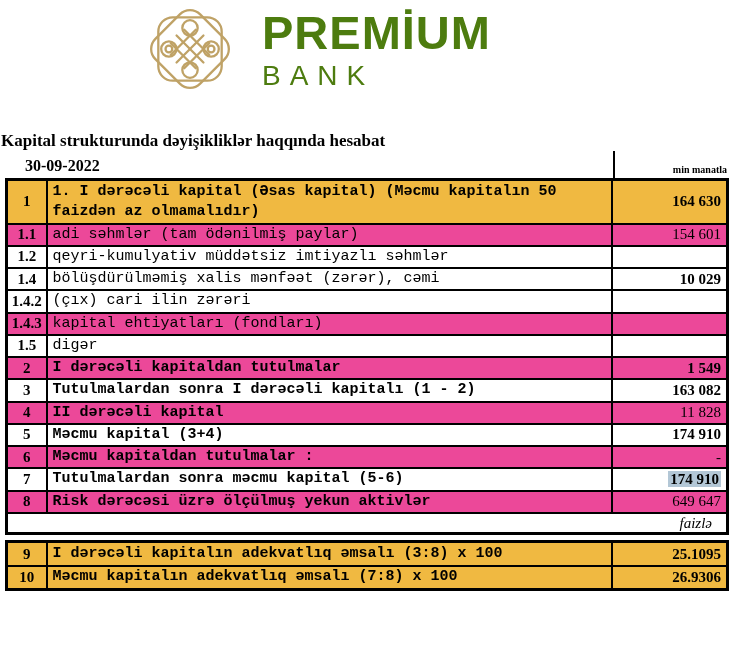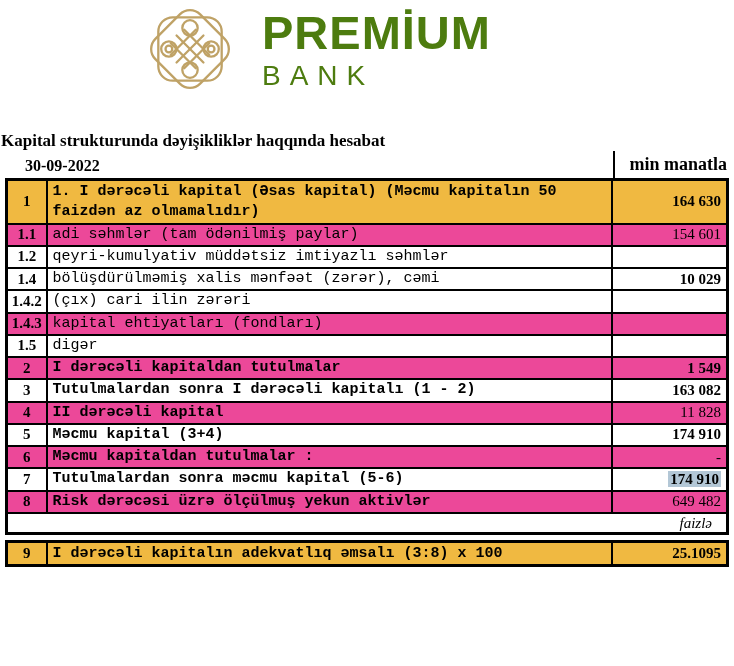--- a/index.html
+++ b/index.html
@@ -11,21 +11,21 @@
   .logo-icon { position:absolute; left:142px; top:1px; width:96px; height:96px; }
   .wordmark  { position:absolute; left:262px; top:8px; font-family:"Liberation Sans", sans-serif; color:#4d7c0f; }
   .brand-main { font-size:47px; font-weight:700; letter-spacing:1px; line-height:1.05; }
   .brand-sub  { font-size:28px; font-weight:400; letter-spacing:9px; margin-top:3px; }
 
   
   .report-title { position:absolute; left:1px; top:131px; width:100%; text-align:left;
                   font-weight:700; font-size:17px; }
   .date-strip { position:absolute; left:5px; top:151px; width:724px; height:27px; }
   .date-strip .date { position:absolute; left:0; bottom:3px; font-weight:700; font-size:16px;margin-left:20px; }
-  .date-strip .unit { position:absolute; right:2px; bottom:3px; font-weight:700; font-size:18px; }
+  .date-strip .unit { position:absolute; right:2px; bottom:3px; font-weight:700; font-size:10px; }
   .date-strip .vline { position:absolute; left:608px; top:0; bottom:0; width:2px; background:#000; }
 
   
   .tables { position:absolute; left:5px; top:178px; width:724px; }
   table { border-collapse:collapse; width:724px; table-layout:fixed; }
   table { border:3px solid #000; }
   td { border:2px solid #000; font-size:15px; overflow:hidden; }
   col.c-num { width:40px; } col.c-val { width:116px; }
   tr { height:21px; }
   tr.tall { height:44px; }
@@ -144,37 +144,42 @@
         <td class="val">-</td>
       </tr>
       <tr>
         <td class="num">7</td>
         <td class="lbl b">Tutulmalardan sonra məcmu kapital (5-6)</td>
         <td class="val b"><span class="sel">174 910</span></td>
       </tr>
       <tr class="pink">
         <td class="num">8</td>
         <td class="lbl b">Risk dərəcəsi üzrə ölçülmuş  yekun aktivlər</td>
-        <td class="val">649 482</td>
+        <td class="val">649 647</td>
       </tr>
       <tr>
         <td class="note" colspan="3">faizlə</td>
       </tr>
     </tbody>
       </table>
 
     <table class="ratio">
       <colgroup>
           <col class="c-num">
           <col>
           <col class="c-val">
         </colgroup>
       <tbody>
           <tr class="gold">
         <td class="num">9</td>
         <td class="lbl b">I dərəcəli  kapitalın  adekvatlıq əmsalı (3:8) x 100</td>
         <td class="val b">25.1095</td>
       </tr>
+      <tr class="gold">
+        <td class="num">10</td>
+        <td class="lbl b">Məcmu kapitalın  adekvatlıq  əmsalı (7:8) x 100</td>
+        <td class="val b">26.9306</td>
+      </tr>
     </tbody>
       </table>
   </div>
 
 </div>
 
 </body></html>

